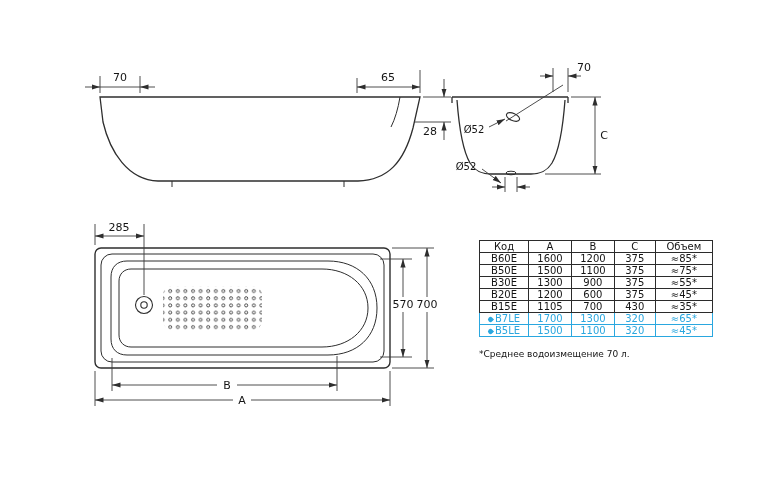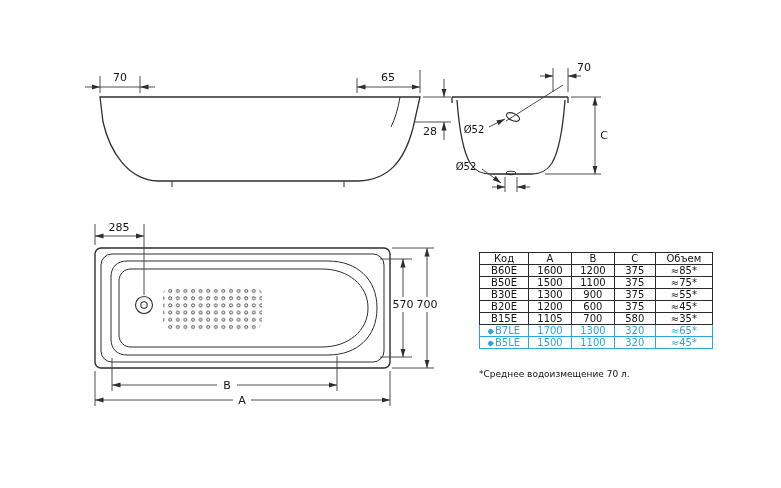--- a/index.html
+++ b/index.html
@@ -9,40 +9,40 @@
     border-radius:13px;
   }
   .canvas > svg{position:absolute;left:0;top:0;}
   svg text{
     font-family:"DejaVu Sans","Liberation Sans",sans-serif;
     font-size:11px;fill:#141414;text-anchor:middle;
   }
   svg text.small{font-size:10px;}
 
   .spec-table{
-    position:absolute;left:479px;top:252px;width:234px;
+    position:absolute;left:479px;top:240px;width:234px;
   }
   table.dims{
     border-collapse:collapse;width:100%;
     font-size:10px;color:#141414;table-layout:fixed;
   }
   table.dims th, table.dims td{
     border:1px solid #2b2b2b;
     padding:0 2px;height:11px;line-height:11px;
     text-align:center;font-weight:normal;
     white-space:nowrap;overflow:hidden;
   }
   tr.eco td{color:#2aa7df;border-color:#2aa7df;}
   .droplet{
     display:inline-block;width:5px;height:5px;margin:0 2px 0 0;
     background:#2aa7df;border-radius:50% 0 50% 50%;
     transform:rotate(45deg);vertical-align:middle;
   }
   .footnote{
-    margin-top:20px;font-size:9px;color:#141414;text-align:left;
+    margin-top:12px;font-size:9px;color:#141414;text-align:left;
   }
 </style>
 </head>
 <body>
 
 <div class="canvas">
 
   <svg width="781" height="488" viewBox="0 0 781 488">
     <defs>
       <marker id="arr" orient="auto-start-reverse" markerUnits="userSpaceOnUse" markerWidth="9" markerHeight="6" refX="8.5" refY="2.6">
@@ -195,21 +195,21 @@
           <td>B20E</td>
           <td>1200</td>
           <td>600</td>
           <td>375</td>
           <td>≈45*</td>
         </tr>
         <tr>
           <td>B15E</td>
           <td>1105</td>
           <td>700</td>
-          <td>580</td>
+          <td>430</td>
           <td>≈35*</td>
         </tr>
         <tr class="eco">
           <td><span class="droplet"></span><span>B7LE</span></td>
           <td>1700</td>
           <td>1300</td>
           <td>320</td>
           <td>≈65*</td>
         </tr>
         <tr class="eco">

